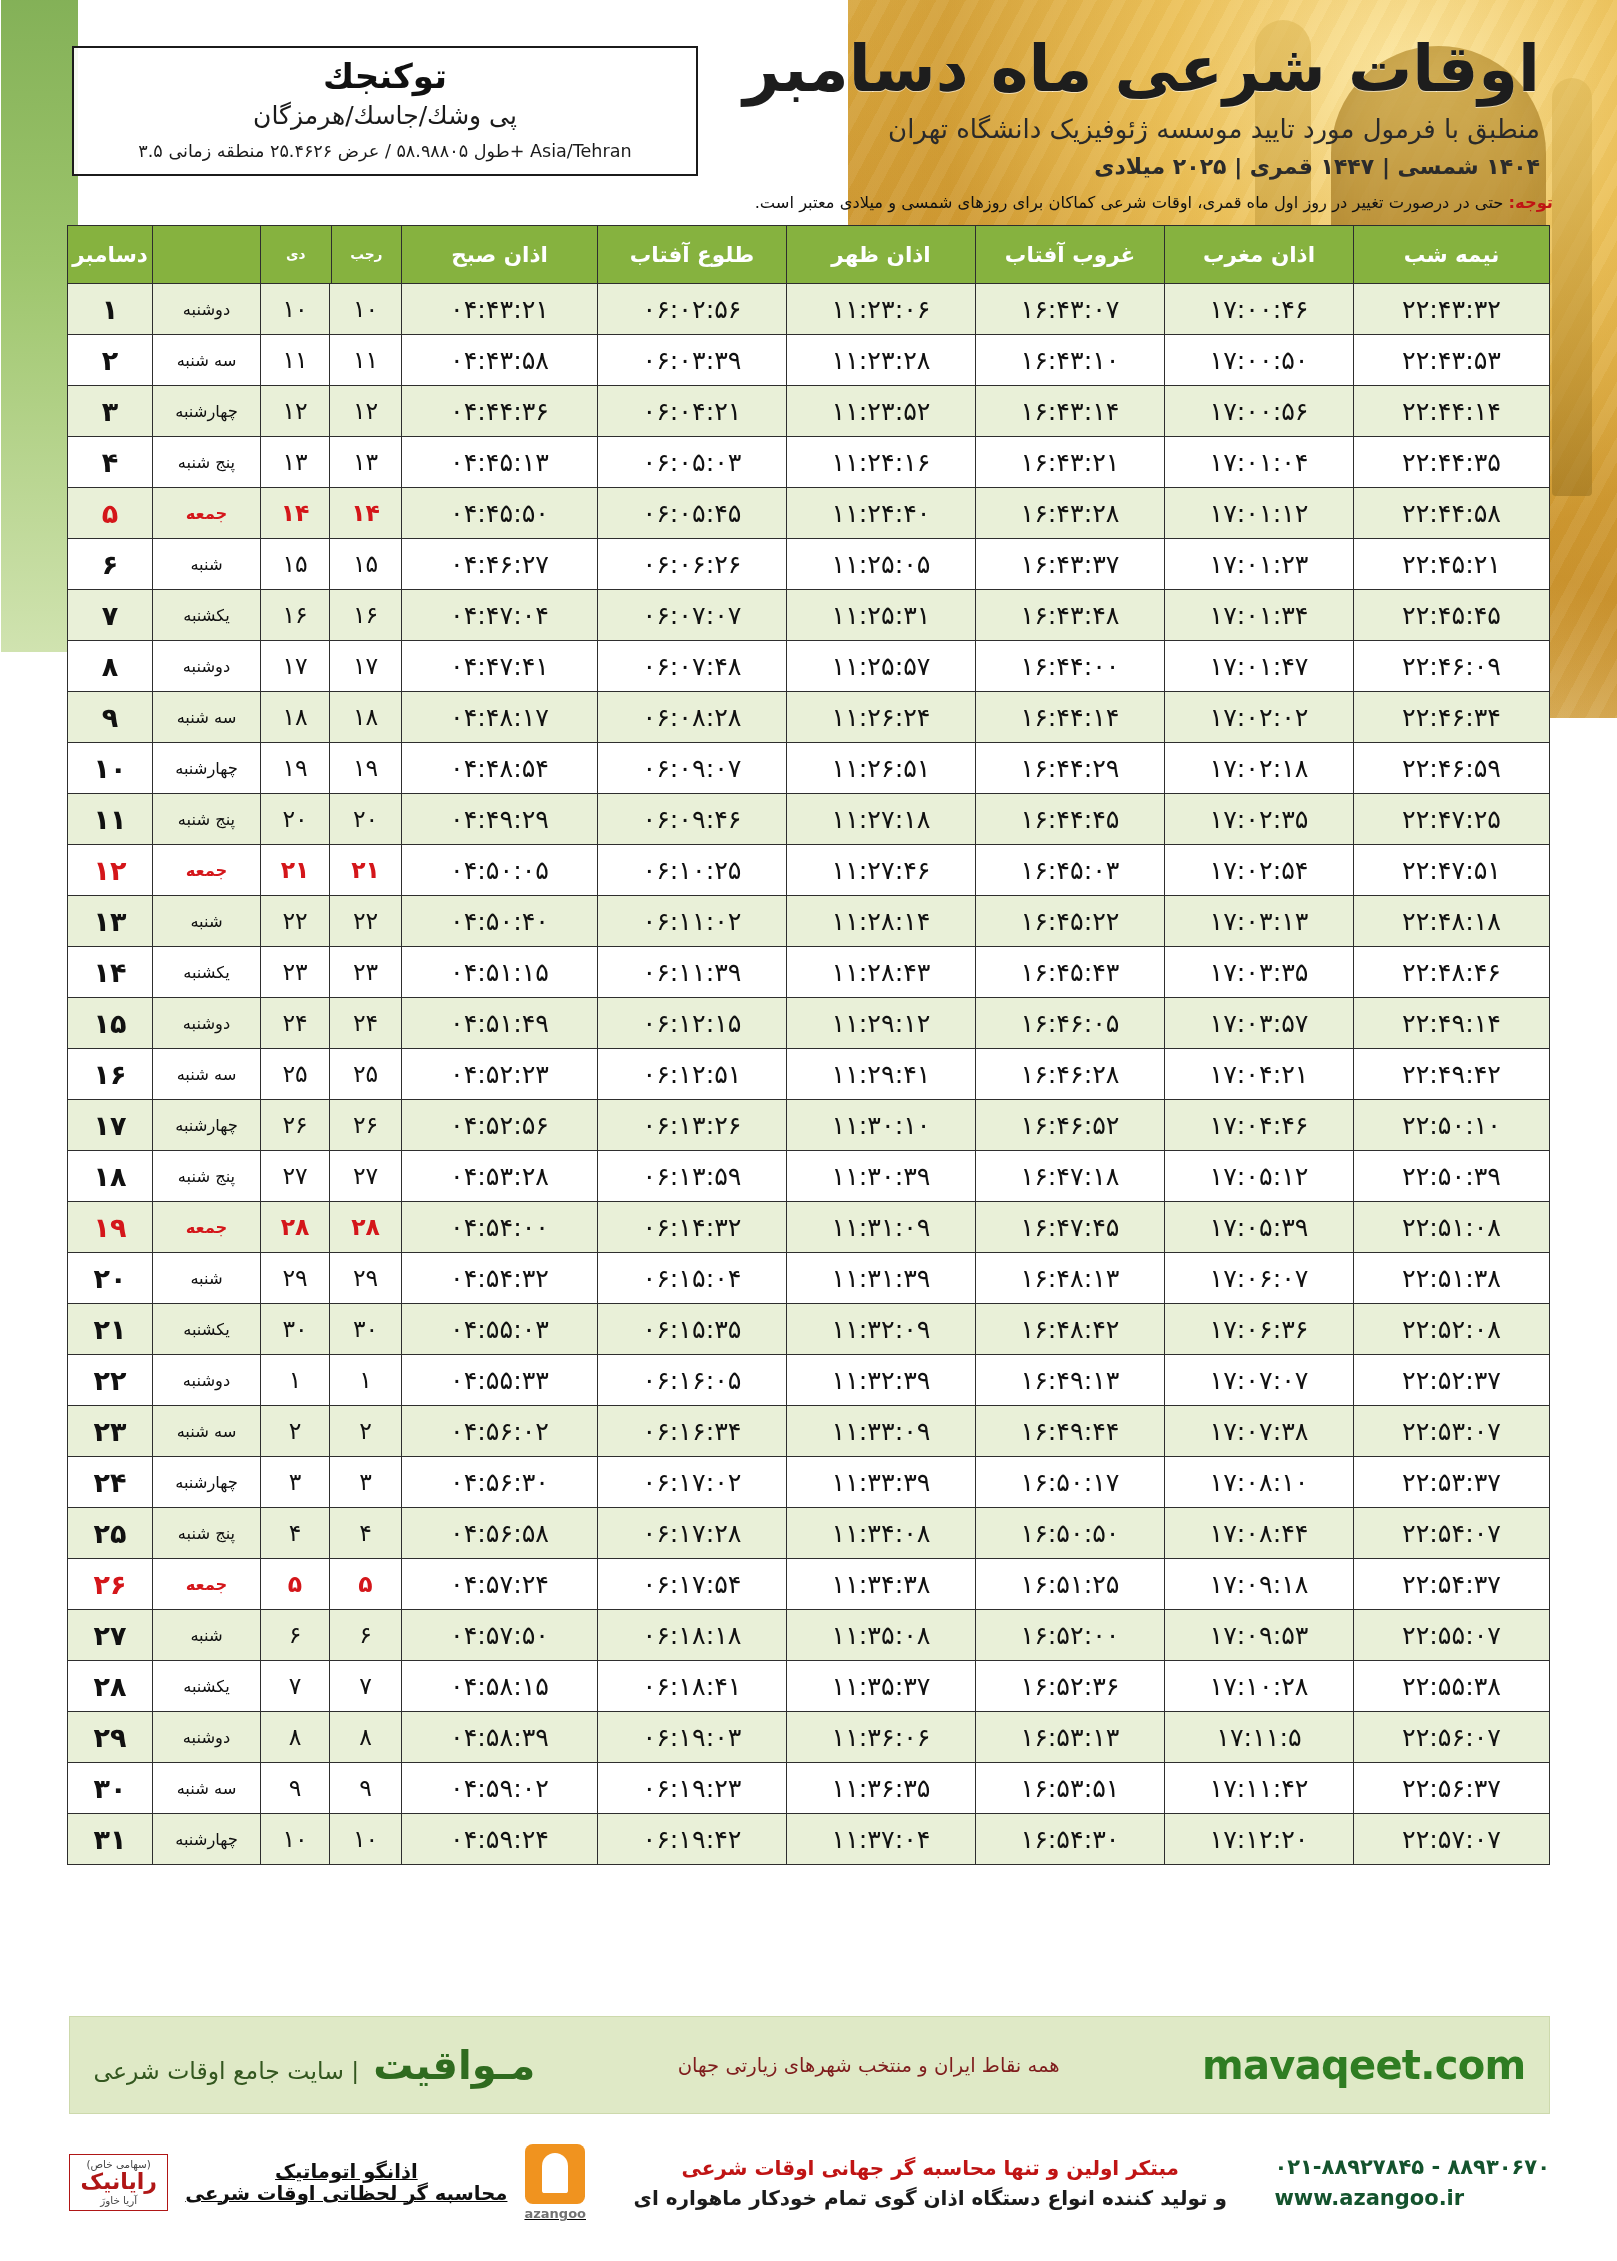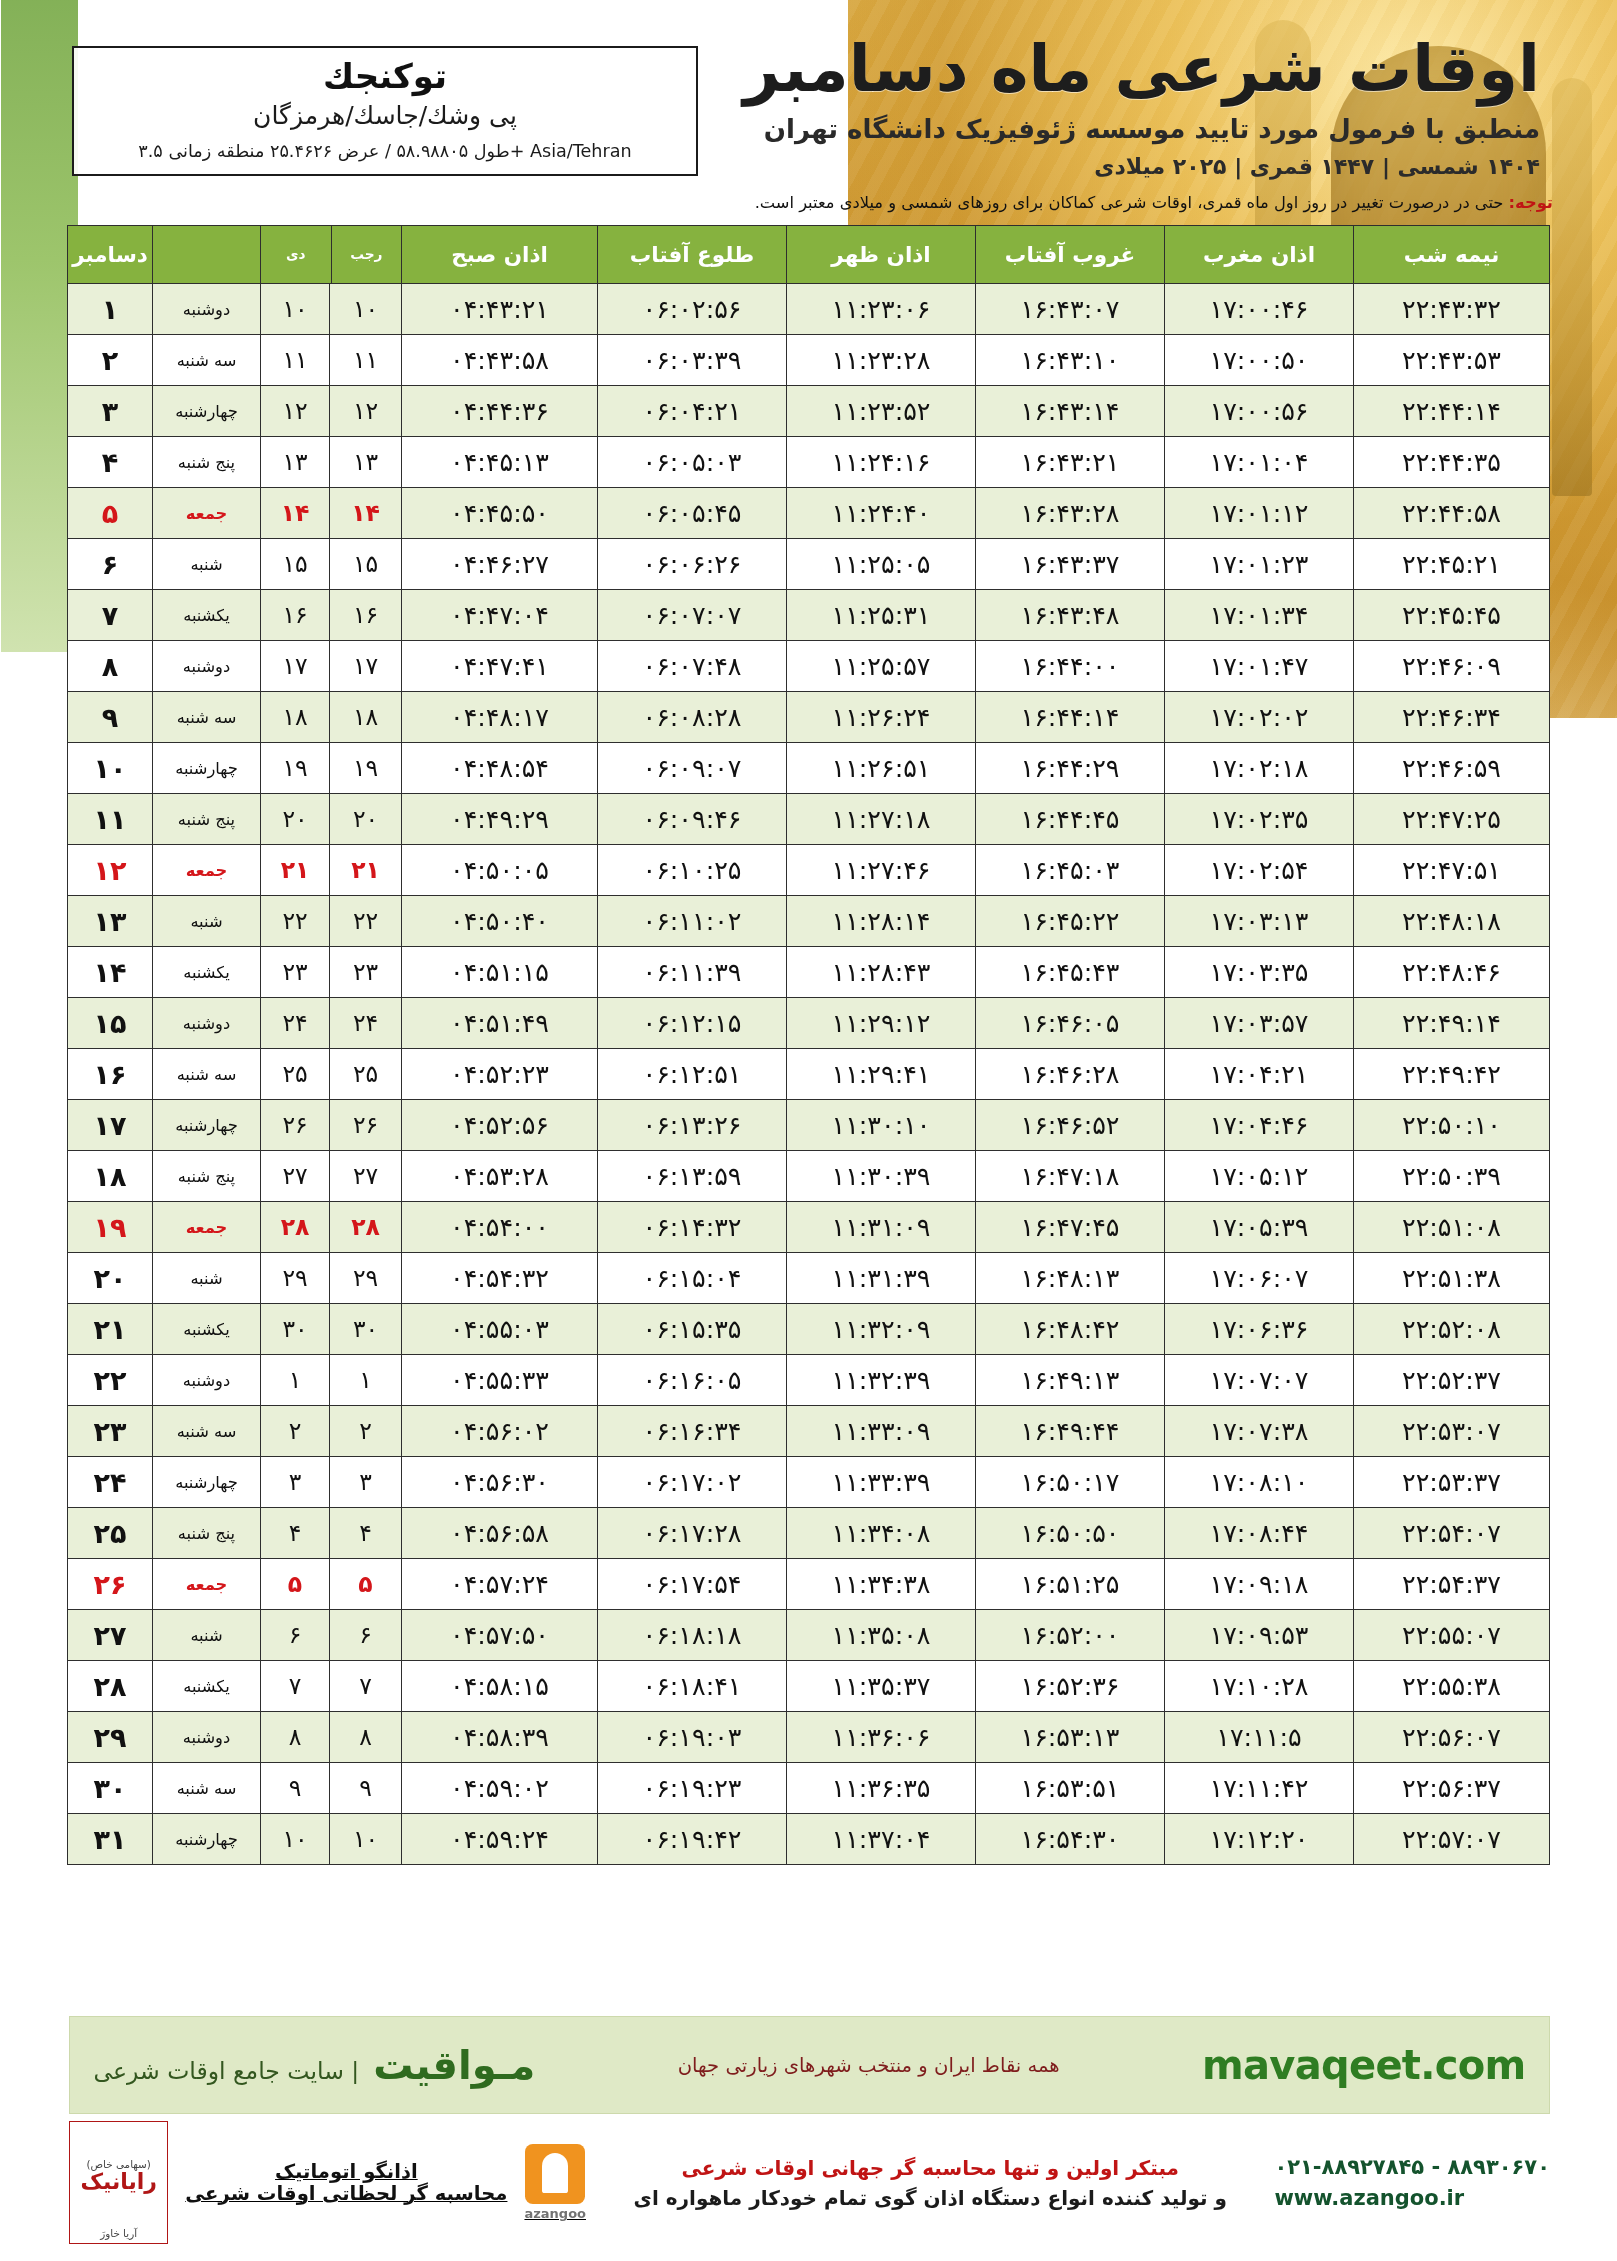--- a/index.html
+++ b/index.html
@@ -53,21 +53,21 @@
   }
 
   
   .header{position:absolute;top:0;right:0;width:1618px;height:215px;}
   .title-block{position:absolute;right:78px;top:36px;text-align:right;width:809px;}
   .main-title{
     font-size:64px;font-weight:bold;color:#1d1d1d;line-height:1.05;
     text-shadow:0 1.3px 0 rgba(255,255,255,.55);
   }
   .sub-title{
-    font-size:26px;font-weight:bold;color:#2a2a2a;margin-top:10.4px;line-height:1.2;
+    font-size:26px;font-weight:normal;color:#2a2a2a;margin-top:10.4px;line-height:1.2;
   }
   .year-line{
     font-size:22px;color:#2b2b2b;margin-top:9px;font-weight:bold;letter-spacing:0.7px;
   }
 
   
   .city-box{
     position:absolute;left:72px;top:46px;width:626px;height:130px;
     border:2px solid #1b1b1b;background:rgba(255,255,255,.92);
     box-sizing:border-box;text-align:center;padding-top:9px;
@@ -131,21 +131,21 @@
     display:flex;align-items:center;justify-content:space-between;
   }
   .fb-left{direction:ltr;text-align:left;font-size:21px;color:#14532d;font-weight:bold;line-height:1.45;}
   .fb-mid{text-align:center;font-size:20px;color:#c01414;font-weight:bold;line-height:1.5;}
   .fb-mid .blk{color:#1b1b1b;}
   .fb-right{display:flex;align-items:center;gap:17px;}
   .logo-rayanic{
     border:1.3px solid #b01616;padding:3.9px 10.4px;text-align:center;color:#b01616;
     font-size:22px;font-weight:bold;line-height:1.1;
   }
-  .logo-rayanic .small{font-size:10.4px;color:#444;display:block;font-weight:normal;margin-top:33px;}
+  .logo-rayanic .small{font-size:10.4px;color:#444;display:block;font-weight:normal;}
   .logo-azangoo{text-align:center;text-decoration:underline;}
   .azan-mark{
     width:60px;height:60px;background:#f0931f;border-radius:7.8px;margin:0 auto;
     position:relative;
   }
   .azan-mark:before{
     content:"";position:absolute;left:17px;top:9px;width:26px;height:40px;
     background:#fff;border-radius:13px 13px 2.6px 2.6px;
   }
   .azan-txt{font-size:13px;color:#737373;margin-top:2.6px;font-weight:bold;}

